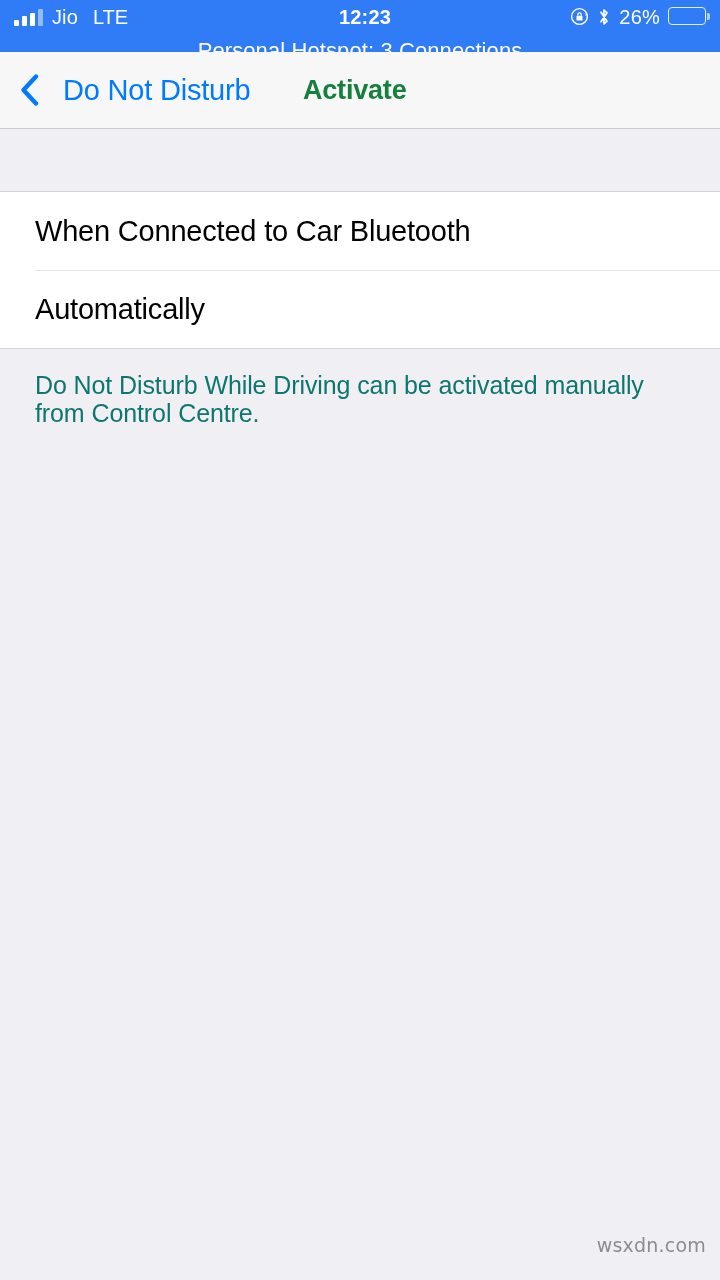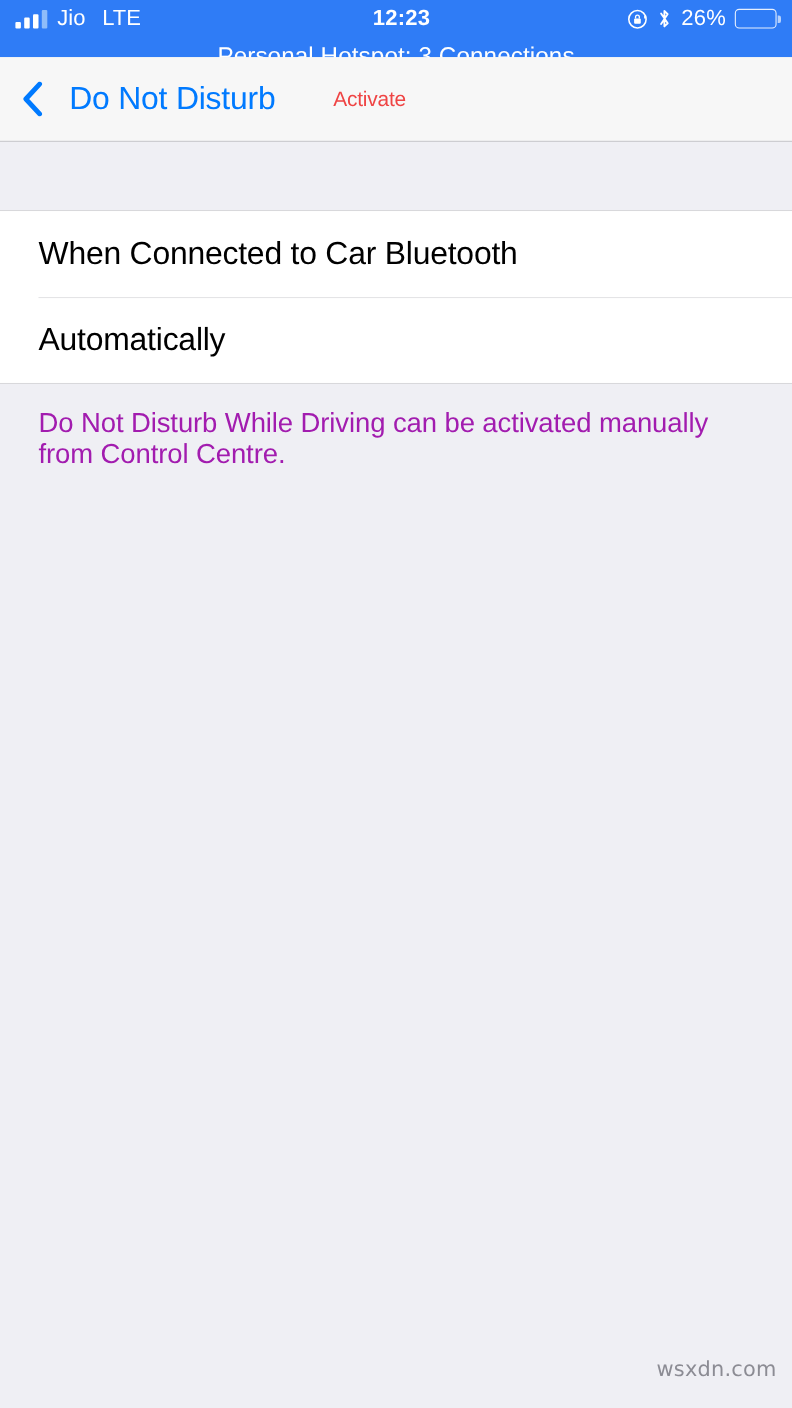--- a/index.html
+++ b/index.html
@@ -70,21 +70,20 @@
     text-align: center;
     font-size: 20px;
     font-weight: bold;
     line-height: 1;
     letter-spacing: 0.2px;
     margin-left: 10px;
   }
   .sb-right {
     margin-left: auto;
     display: flex;
-    align-items: center;
     gap: 8px;
     position: relative;
     z-index: 2;
   }
   .icon-rotlock { width: 19px; height: 19px; display: block; }
   .icon-bt { width: 14px; height: 20px; display: block; }
   .sb-batt-pct {
     font-size: 20px;
     line-height: 1;
     letter-spacing: 0.2px;
@@ -150,23 +149,23 @@
   }
   .nav-back-label {
     font-size: 29px;
     color: #007AFF;
     line-height: 1;
     letter-spacing: -0.2px;
   }
   .nav-title {
     position: absolute;
     left: 303px;
-    font-size: 19px;
-    font-weight: normal;
-    color: #ef4444;
+    font-size: 27px;
+    font-weight: bold;
+    color: #15803d;
     line-height: 1;
     letter-spacing: -0.2px;
   }
 
   
   .content {
     width: 720px;
     background: #EFEFF4;
   }
   .section-gap {
@@ -208,21 +207,21 @@
     height: 24px;
     display: none;
   }
   .row.selected .row-check {
     display: block;
   }
   .footer-note {
     padding: 22px 36px 0 35px;
     font-size: 25px;
     line-height: 1.13;
-    color: #a21caf;
+    color: #0f766e;
     letter-spacing: -0.1px;
     max-width: 660px;
   }
 
   
   .watermark {
     position: absolute;
     right: 14px;
     bottom: 24px;
     font-size: 19px;

